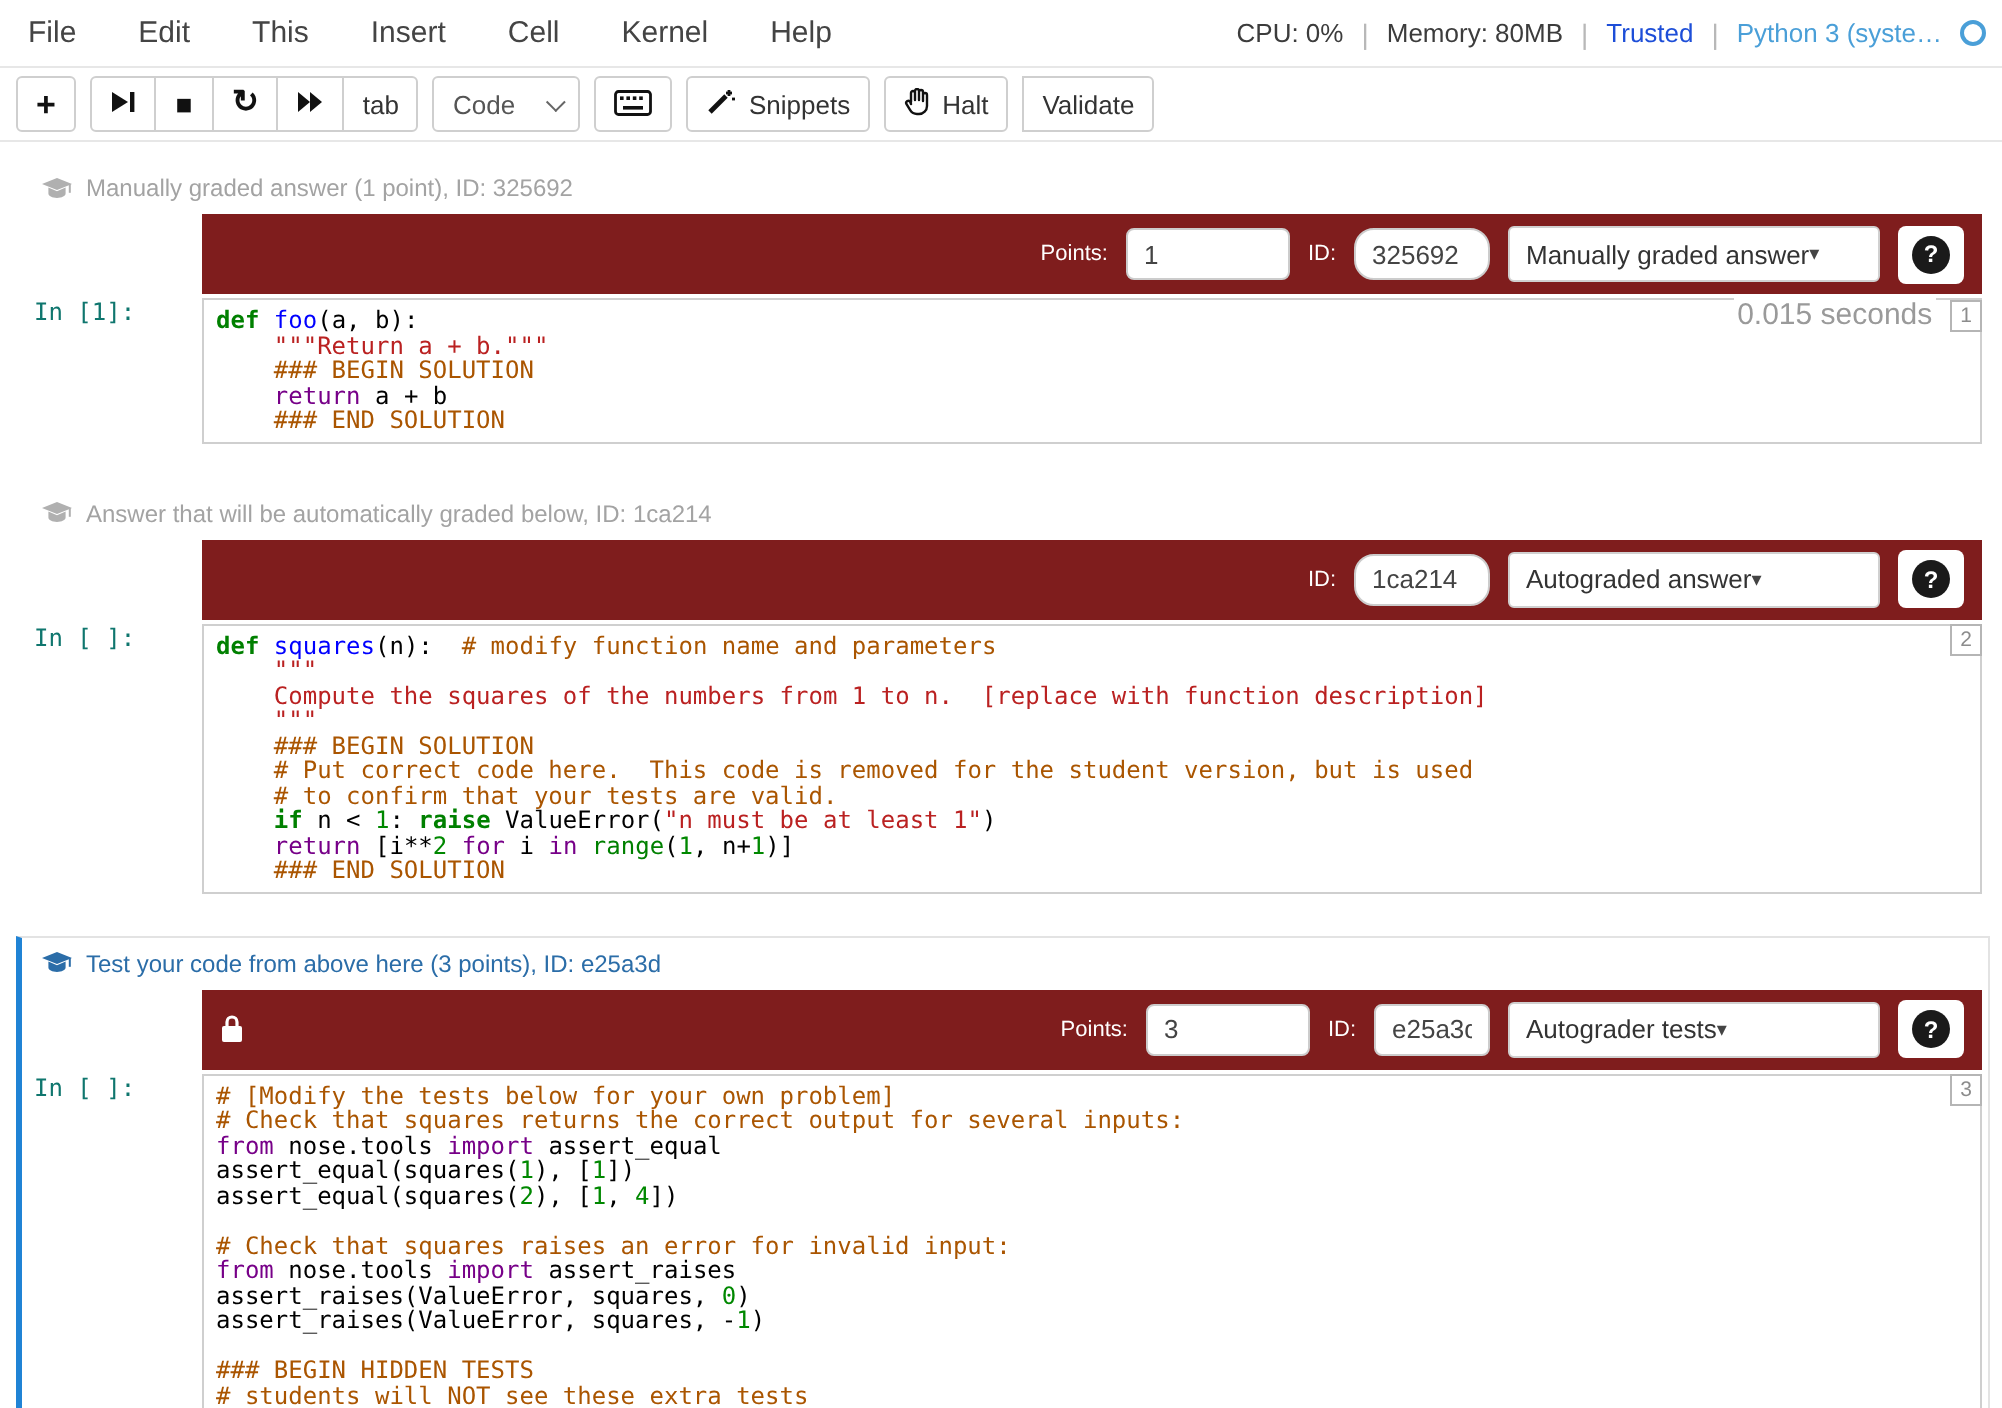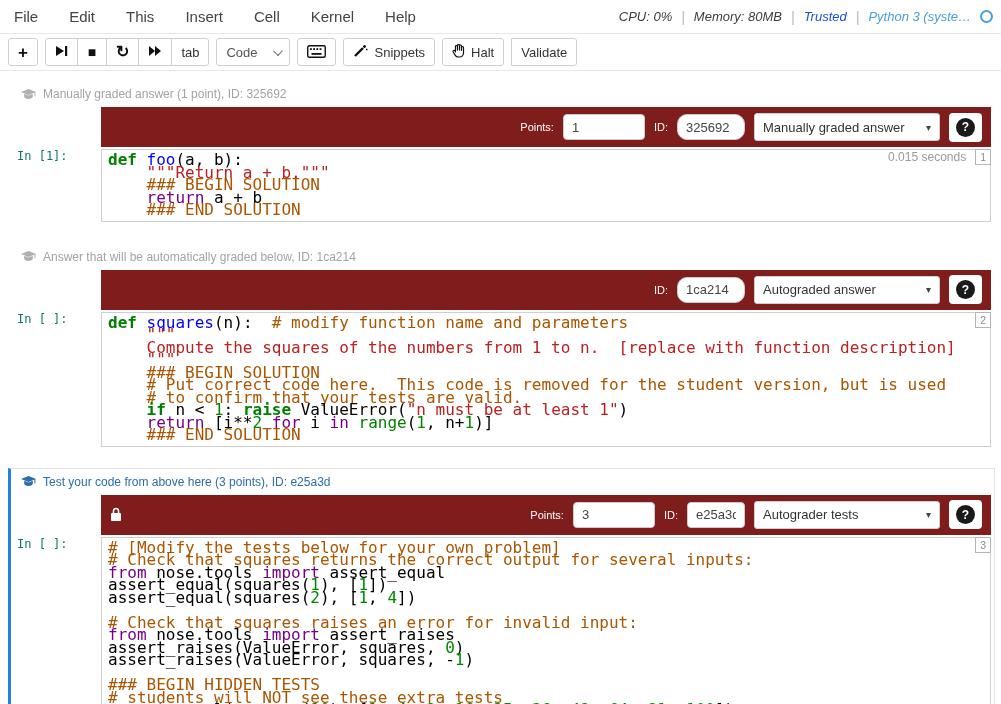--- a/index.html
+++ b/index.html
@@ -3,21 +3,21 @@
 <meta charset="utf-8">
 <style>
   * { box-sizing: border-box; margin: 0; padding: 0; }
   html,body { width: 1001px; height: 704px; background: #fff; overflow: hidden;
     font-family: "Liberation Sans", sans-serif; color: #333; }
 
   
   .menubar { height: 34px; display: flex; align-items: center; padding: 0 8px 0 14px;
     border-bottom: 1px solid #e7e7e7; background: #fff; }
   .menu-item { font-size: 15px; color: #444; margin-right: 31px; cursor: pointer; }
-  .statusbar { margin-left: auto; display: flex; align-items: center; gap: 9px; font-size: 13px; font-style: italic; }
+  .statusbar { margin-left: auto; display: flex; align-items: center; gap: 9px; font-size: 13px; }
   .status-sep { color: #b8b8b8; font-size: 14px; }
   .status-plain { color: #3c3c3c; }
   .status-muted { color: #1d4ed8; }
   .kernel-name { color: #4a9fd8; white-space: nowrap; }
   .kernel-circle { width: 13px; height: 13px; border: 2px solid #4a9fd8; border-radius: 50%;
     display: inline-block; }
 
   
   .toolbar { height: 37px; display: flex; align-items: center; gap: 7px; padding: 0 8px;
     border-bottom: 1px solid #e7e7e7; background: #fff; }
@@ -53,37 +53,37 @@
   .bluebar { height: 40px; background: #7f1d1d; display: flex; align-items: center;
     justify-content: flex-end; gap: 9px; padding: 18px 9px; }
   .bb-label { color: #fff; font-size: 11px; }
   .bb-input { height: 26px; border: 1px solid #ccc; border-radius: 4px; padding: 0 8px;
     font-size: 13px; color: #444; background: #fff; outline: none;
     font-family: "Liberation Sans", sans-serif; }
   .w-points { width: 82px; }
   .w-id { width: 68px; border-radius: 10px; }
   .w-id-sm { width: 58px; }
   .bb-select { height: 28px; width: 186px; background: #fff; border: 1px solid #d0d0d0;
-    border-radius: 3px; display: flex; align-items: center; justify-content: space-between;
+    border-radius: 3px; display: flex; align-items: center; 
     padding: 0 8px; font-size: 13px; color: #333; cursor: pointer; }
   .caret { font-size: 10px; color: #444; }
   .help-btn { height: 29px; width: 33px; background: #fff; border-radius: 4px; display: flex;
     align-items: center; justify-content: center; cursor: pointer; }
   .qmark { width: 19px; height: 19px; border-radius: 50%; background: #1a1a1a; color: #fff;
     font-size: 12px; font-weight: bold; display: flex; align-items: center; justify-content: center; }
   .lock-left { margin-right: auto; display: flex; align-items: center; }
 
   
   .input-wrap { position: relative; margin-top: 2px; }
   .code-box { border: 1px solid #cfcfcf; background: #fff; padding: 4px 6px;
-    font-family: "DejaVu Sans Mono", monospace; font-size: 16px; line-height: 12.5px;
+    font-family: "DejaVu Sans Mono", monospace; font-size: 12px; line-height: 12.5px;
     white-space: pre; overflow: hidden; }
   .badge-row { position: absolute; top: 0; right: 0; display: flex; align-items: center;
     gap: 7px; z-index: 2; }
-  .exec-time { font-size: 12px; color: #9a9a9a; background: #fff; padding: 0 2px; text-align: center; }
+  .exec-time { font-size: 15px; color: #9a9a9a; background: #fff; padding: 0 2px; text-align: center; }
   .cellnum { font-size: 10.5px; color: #8c8c8c; border: 1px solid #b5b5b5; background: #fff;
     padding: 0 4px; line-height: 14px; }
 
   
   .tk-plain { color: #000; }
   .tk-kw  { color: #008000; font-weight: bold; }
   .tk-kw2 { color: #770088; }
   .tk-fn  { color: #0000ff; }
   .tk-num { color: #008800; }
   .tk-str { color: #ba2121; }

